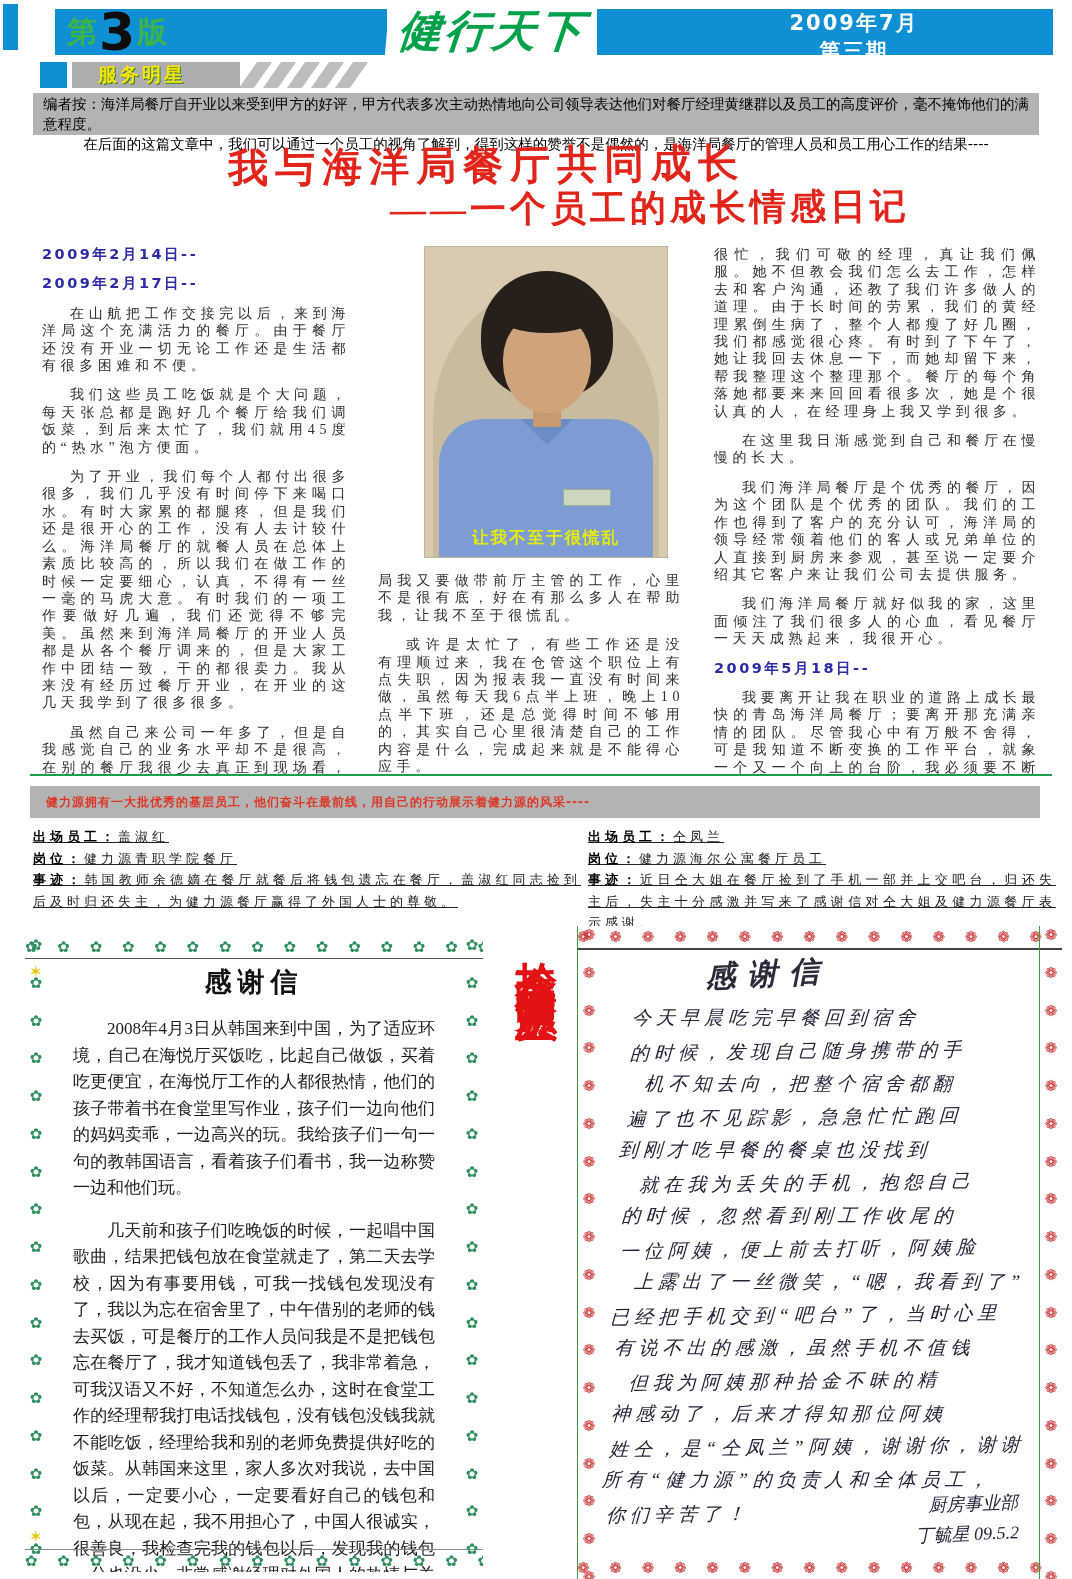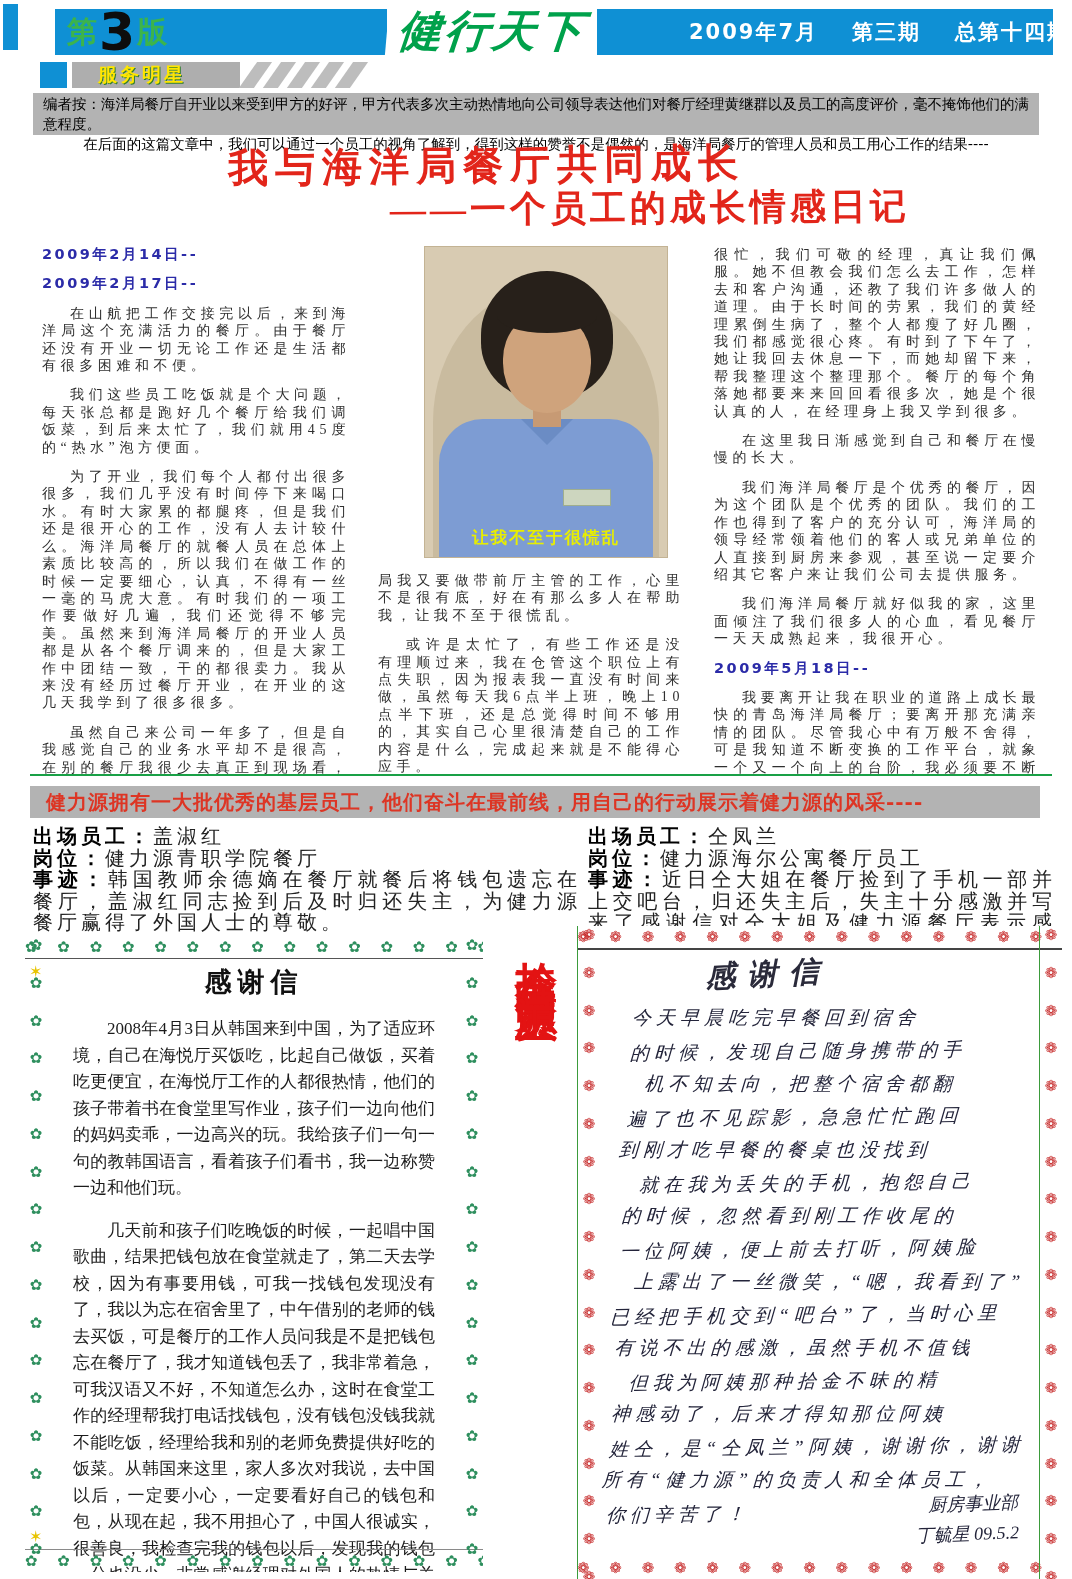--- a/index.html
+++ b/index.html
@@ -11,21 +11,21 @@
   .hdr-bar{position:absolute;top:9px;height:46px;background:#0f90d4;}
   .hdr-left{left:55px;width:332px;display:flex;align-items:center;padding-left:12px;box-sizing:border-box;}
   .pg-pre,.pg-suf{color:#3cb44b;font-size:30px;font-weight:bold;font-family:"DejaVu Sans",sans-serif;}
   .pg-num{color:#0d0d0d;font-size:52px;font-weight:bold;font-family:"DejaVu Sans",sans-serif;line-height:44px;margin:0 2px;}
   .masthead{position:absolute;left:387px;top:6px;width:210px;height:50px;background:#fff;
             display:flex;align-items:center;justify-content:center;
             color:#00a14b;font-size:44px;font-weight:bold;font-style:italic;letter-spacing:3px;
             transform:skewX(-5deg);font-family:"Liberation Serif",serif;}
   .hdr-right{left:597px;width:456px;display:flex;align-items:center;
              font-family:"DejaVu Sans",sans-serif;color:#fff;font-weight:bold;font-size:21px;letter-spacing:2px;
-             padding-left:92px;box-sizing:border-box;}
+             padding-left:92px;box-sizing:border-box;flex-direction:column;}
   .hdr-right span{margin-right:34px;white-space:nowrap;}
 
   
   .tag-sq{position:absolute;left:40px;top:62px;width:27px;height:26px;background:#0f90d4;}
   .tag-box{position:absolute;left:72px;top:62px;width:168px;height:26px;background:#aeaeae;
            display:flex;align-items:center;padding-left:26px;box-sizing:border-box;}
   .tag-box span{color:#ffe600;font-size:19px;font-weight:bold;font-family:Liberation Mono, monospace;
                 letter-spacing:3px;text-shadow:1px 1px 0 #2f7d2f;}
   .stripe{position:absolute;top:62px;width:15px;height:26px;background:#bdbdbd;transform:skewX(-35deg);}
 
@@ -64,26 +64,26 @@
   .photo .shirt{position:absolute;left:14px;top:172px;width:214px;height:138px;background:#7d9cd3;border-radius:44px 44px 0 0;}
   .photo .collar{position:absolute;left:96px;top:172px;width:52px;height:26px;background:#6b8cc4;
                  clip-path:polygon(0 0,50% 100%,100% 0);}
   .photo .badge{position:absolute;left:138px;top:242px;width:46px;height:15px;background:#cdd6bf;border:1px solid #9fae8e;}
   .photo .caption{position:absolute;left:0;top:280px;width:100%;text-align:center;color:#e8ee00;
                   font-weight:bold;font-size:16.5px;letter-spacing:2px;font-family:"DejaVu Sans",sans-serif;}
 
   
   .green-line{position:absolute;left:30px;top:774px;width:1022px;height:0;border-top:2px solid #19a046;}
   .banner{position:absolute;left:30px;top:786px;width:1010px;height:32px;background:#b3b3b3;
-          color:#dd3524;font-family:"DejaVu Sans",sans-serif;font-weight:bold;font-size:20px;
+          color:#dd3524;font-family:"DejaVu Sans",sans-serif;font-weight:bold;font-size:12px;
           line-height:32px;padding-left:16px;box-sizing:border-box;letter-spacing:1px;}
 
   
-  .emp{position:absolute;top:826px;font-size:20px;line-height:21.5px;letter-spacing:4px;
-       text-align:justify;word-break:break-all;color:#222;}
+  .emp{position:absolute;top:826px;font-size:13px;line-height:21.5px;letter-spacing:4px;
+       text-align:justify;word-break:break-all;color:#222;text-decoration:underline;}
   .emp p{margin:0;}
   .emp b{font-weight:bold;color:#000;}
   #emp-left{left:33px;width:548px;}
   #emp-right{left:588px;width:468px;}
 
   
   .letter{position:absolute;background:#fff;overflow:hidden;}
   #letter-left{left:25px;top:936px;width:458px;height:636px;}
   #letter-right{left:577px;top:926px;width:485px;height:653px;}
   .fstrip{position:absolute;overflow:hidden;white-space:nowrap;pointer-events:none;}

